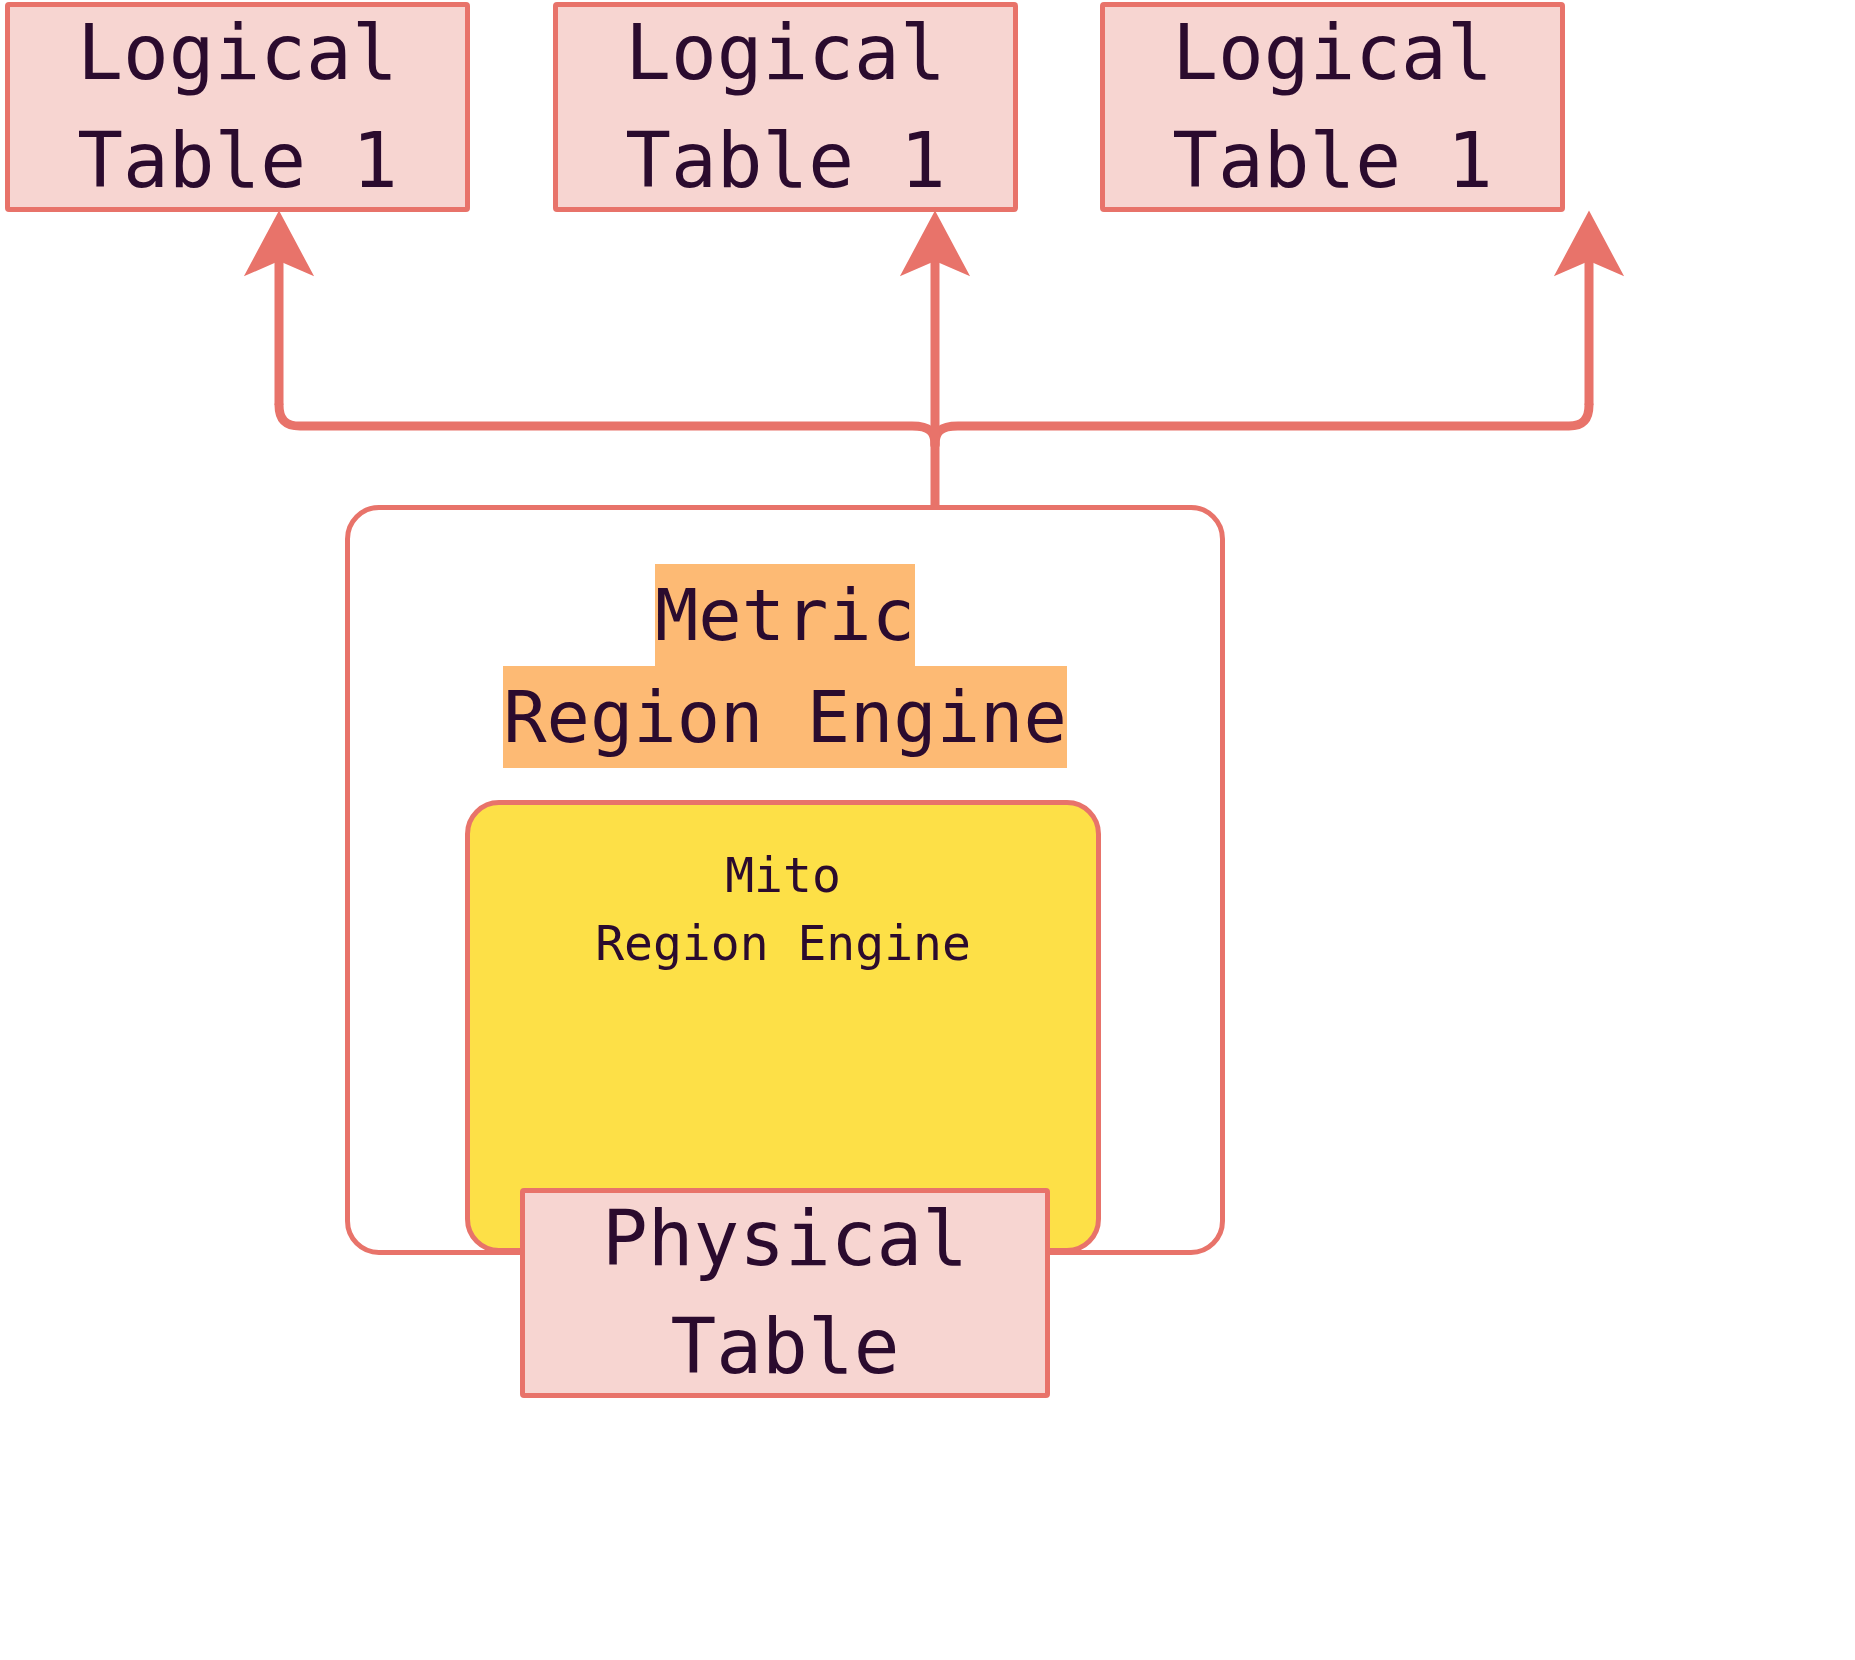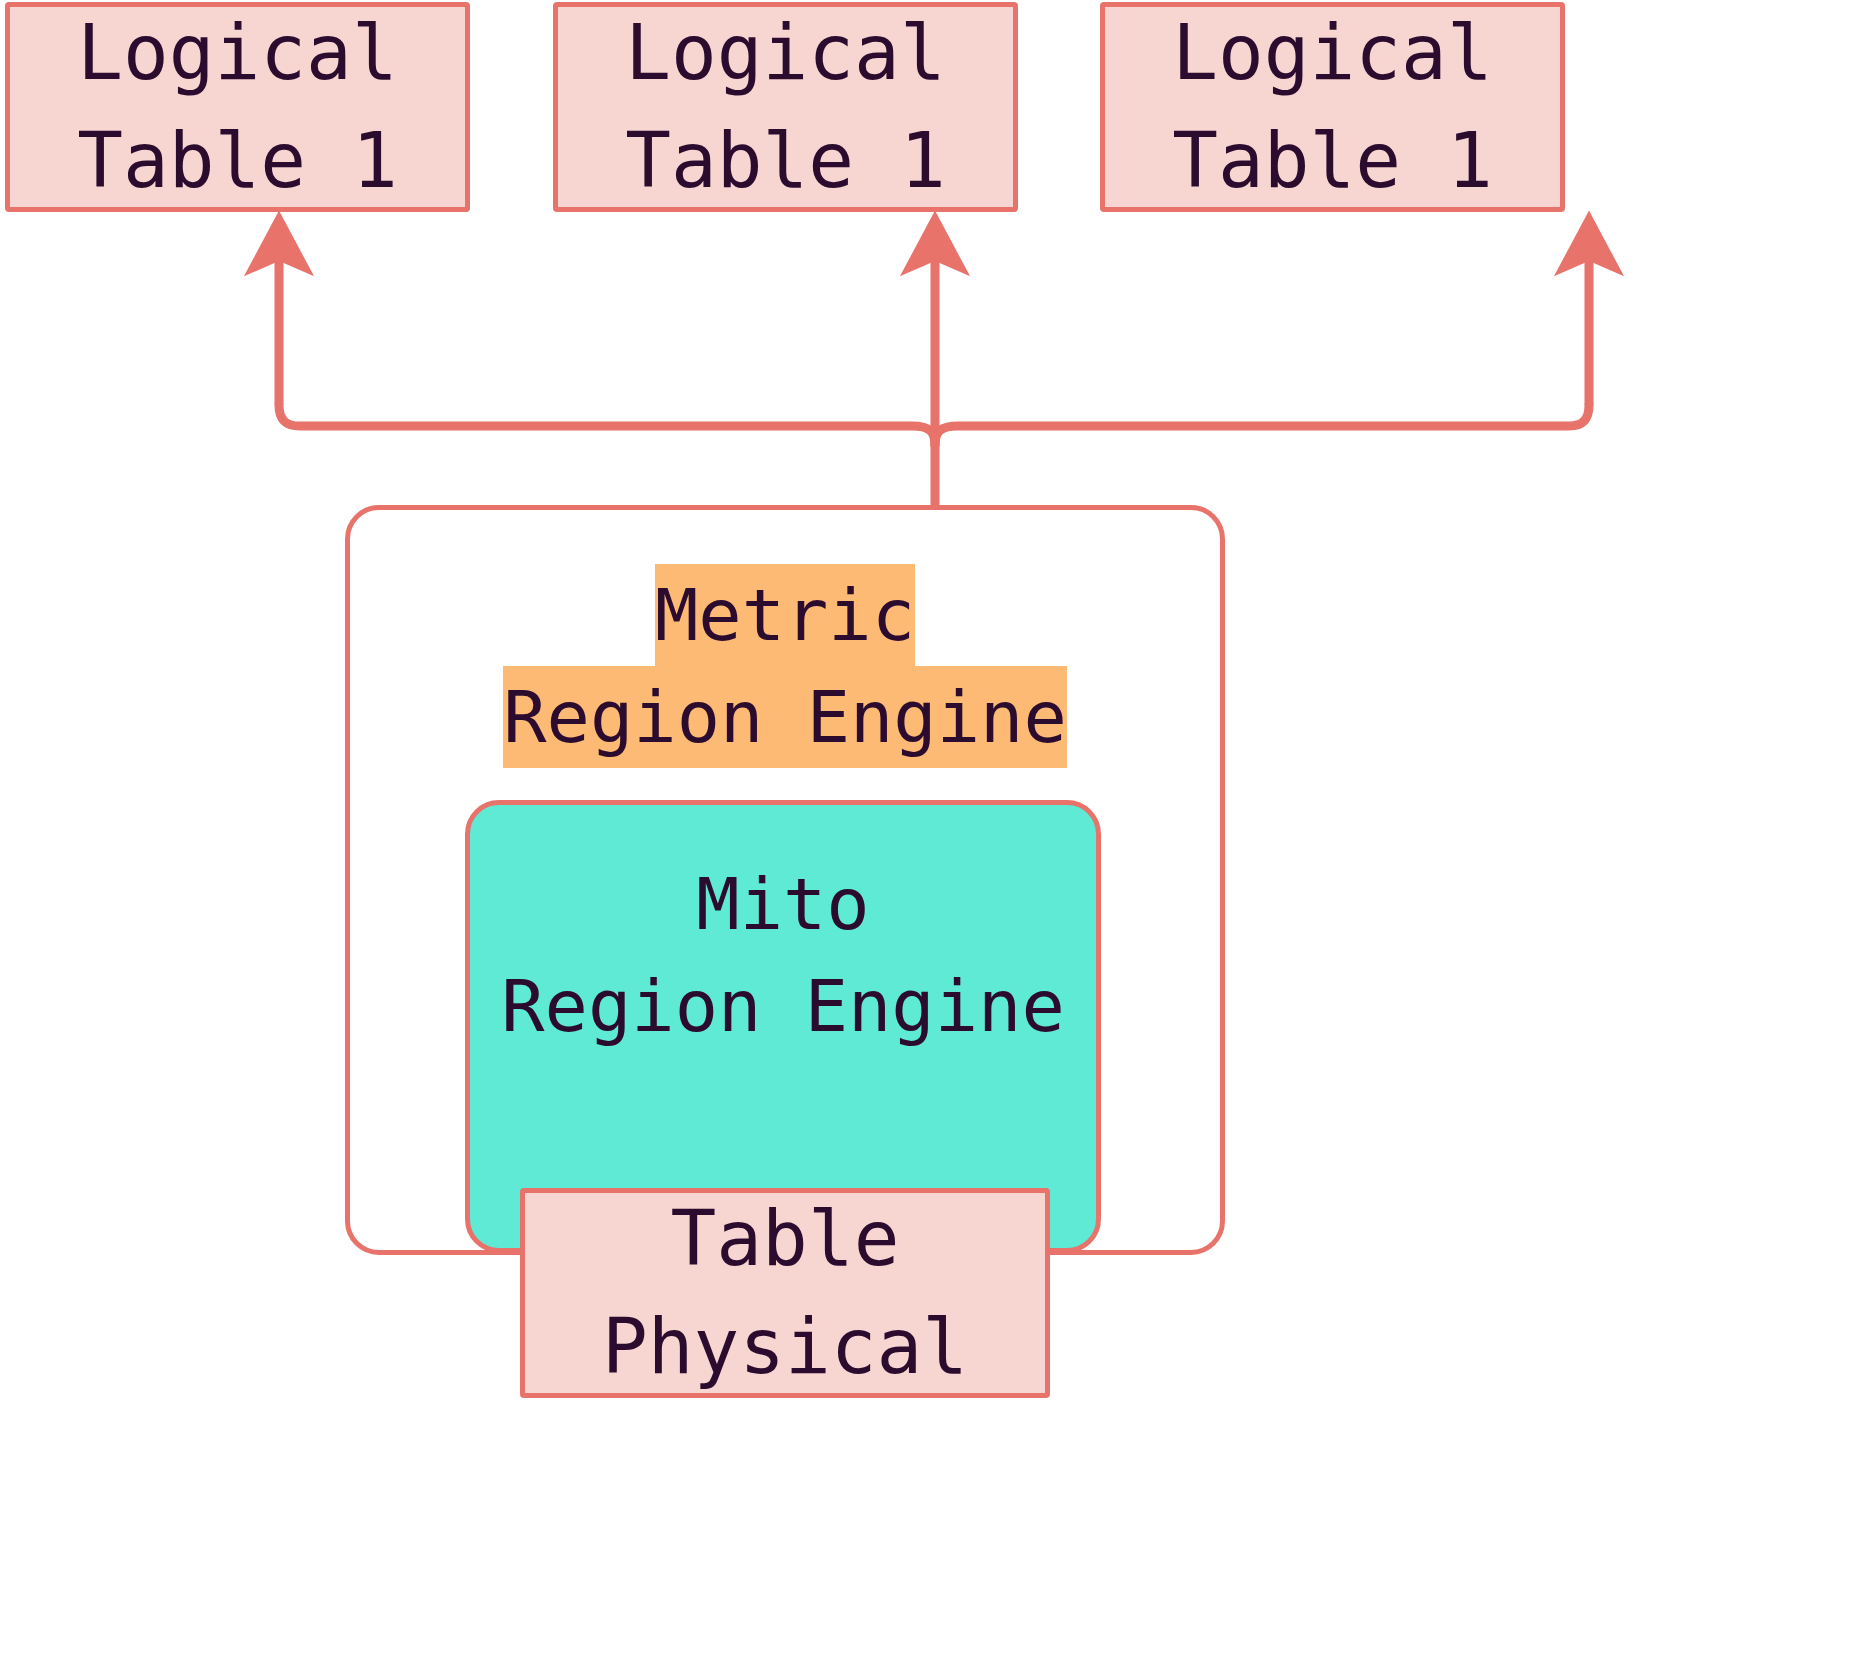--- a/index.html
+++ b/index.html
@@ -47,26 +47,26 @@
   }
   .node-cluster {
     background: #ffffff;
     border: 5px solid #e8736a;
     border-radius: 34px;
     font-size: 72px;
     justify-content: flex-start;
     padding-top: 54px;
   }
   .node-cluster-inner {
-    background: #5eead4;
+    background: #fde047;
     border: 5px solid #e8736a;
     border-radius: 34px;
-    font-size: 72px;
+    font-size: 48px;
     justify-content: flex-start;
-    padding-top: 48px;
+    padding-top: 36px;
   }
   .label-line {
     display: block;
   }
   .label-hl {
     background: #fdba74;
   }
 
   
   #lt1 { left: 5px;    top: 2px;    width: 465px; height: 210px; }
@@ -123,17 +123,17 @@
     <span class="label-line">Logical</span>
     <span class="label-line">Table 1</span>
   </div>
 
   <div class="node node-filled" id="lt3">
     <span class="label-line">Logical</span>
     <span class="label-line">Table 1</span>
   </div>
 
   <div class="node node-filled" id="physical-table">
+    <span class="label-line">Physical</span>
     <span class="label-line">Table</span>
-    <span class="label-line">Physical</span>
   </div>
 
 </div>
 
 </body></html>

